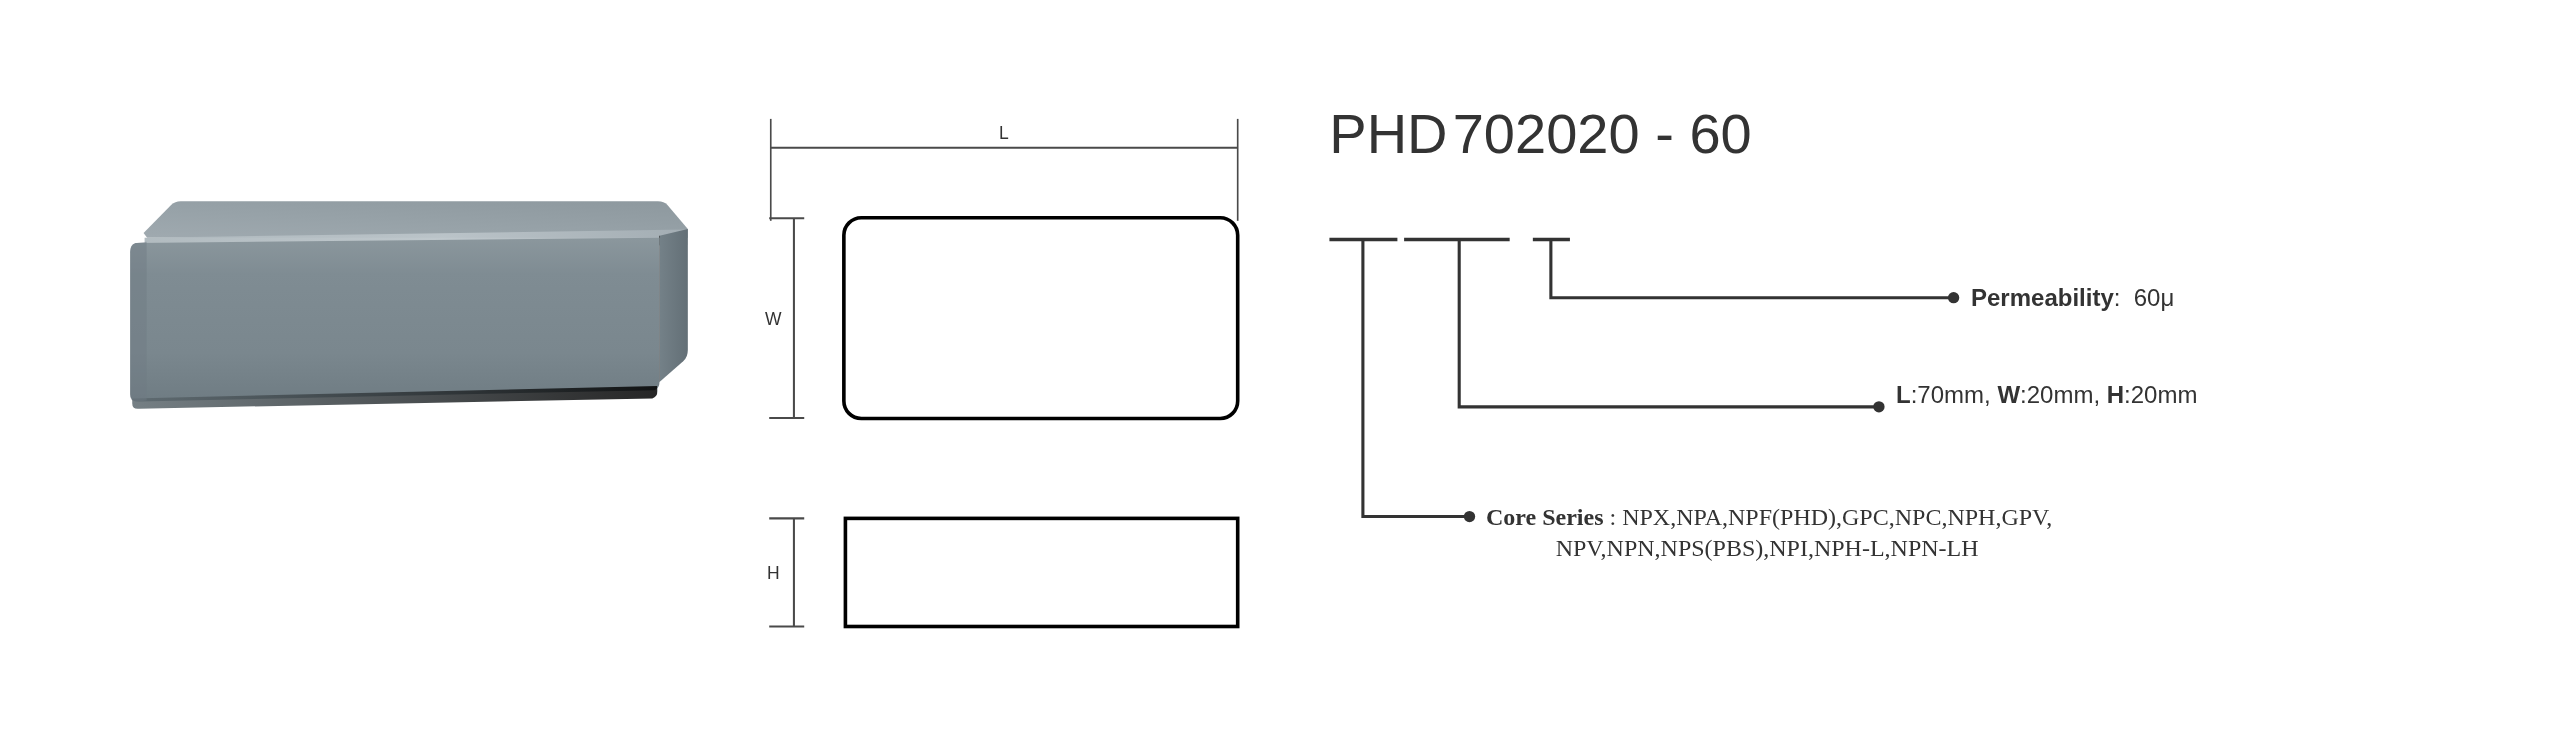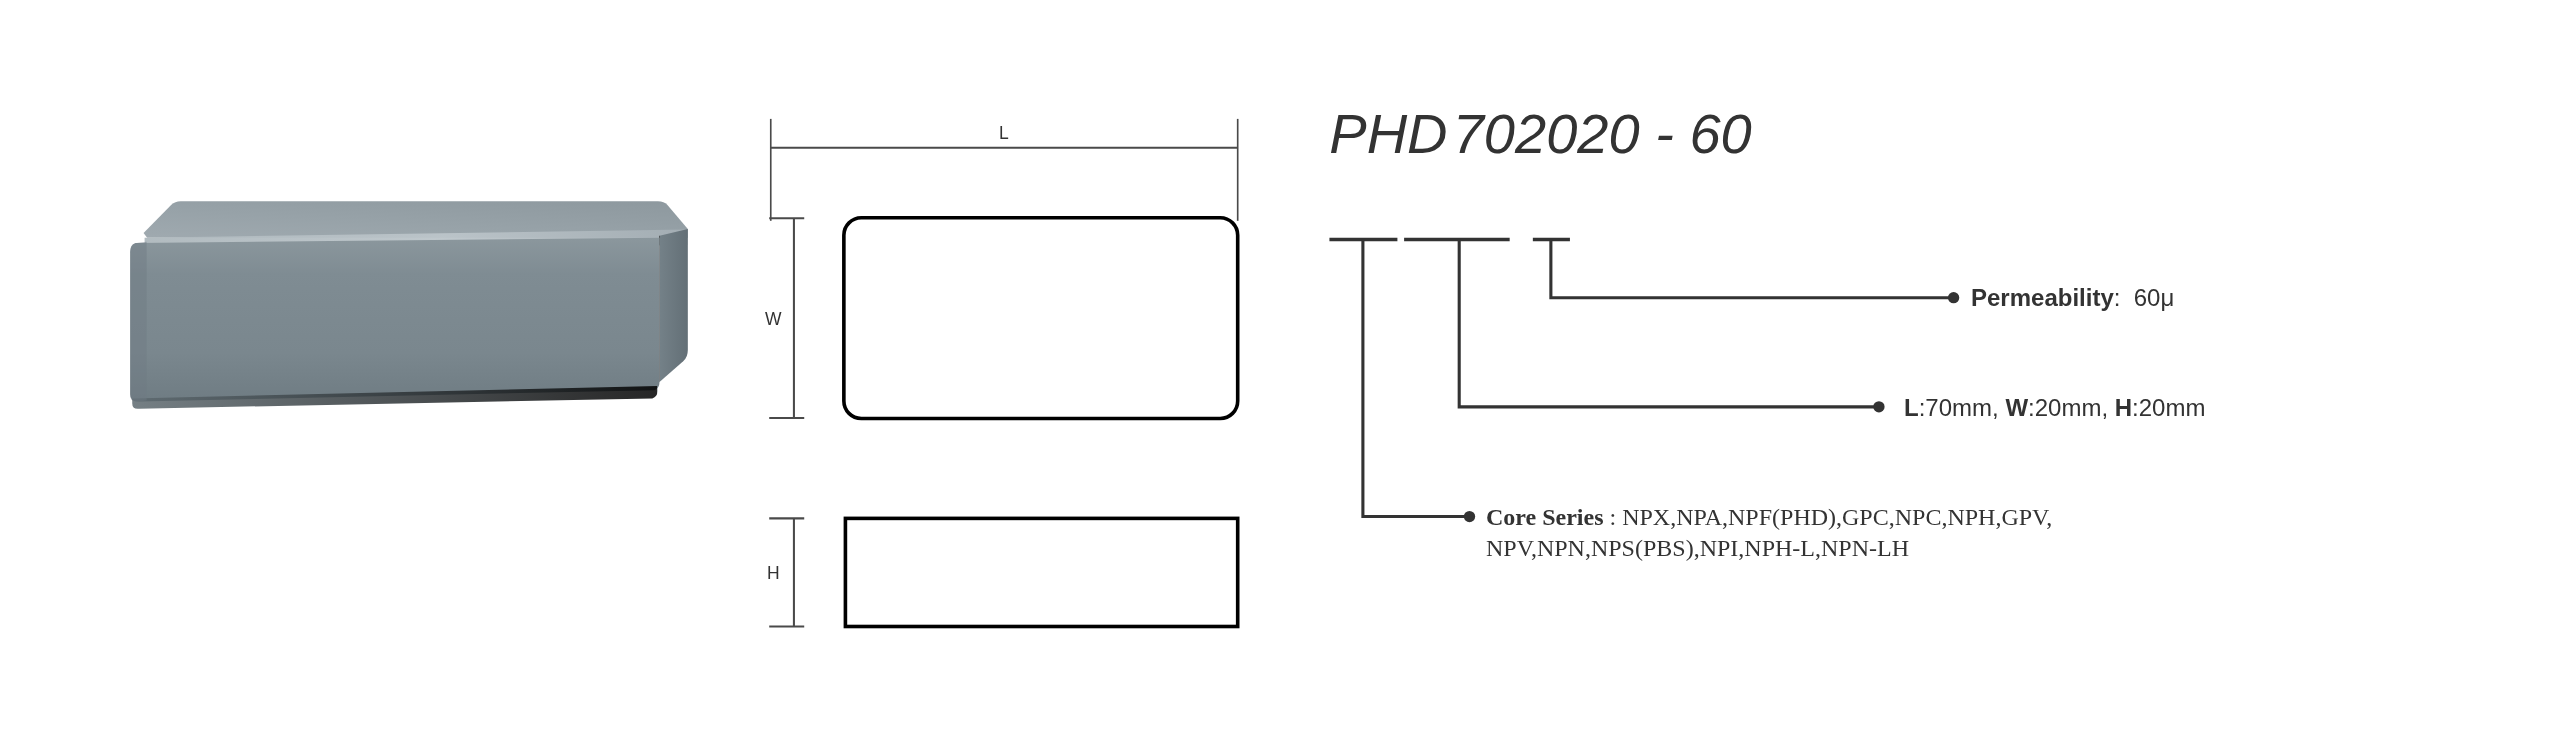--- a/index.html
+++ b/index.html
@@ -46,40 +46,39 @@
   #partno-text {
     position: absolute;
     left: 10.3px;
     top: 0px;
     font-size: 56px;
     font-weight: 400;
     color: #333333;
     letter-spacing: 0px;
     white-space: pre;
     line-height: 1.1;
-    font-style: italic;
   }
   #partno-text .seg-gap { display: inline-block; width: 5.2px; }
 
   .callout-label {
     position: absolute;
     font-size: 24px;
     color: #333333;
     white-space: nowrap;
     line-height: 1.28;
   }
   .callout-label b { font-weight: 700; }
   .callout-label .thin { font-weight: 400; }
 
   #label-permeability { left: 652px; top: 180px; text-align: center; }
-  #label-dims        { left: 577px; top: 290px; margin-left: 8px; }
+  #label-dims        { left: 577px; top: 277px; }
   #label-series      { left: 167px;  top: 399px; font-family: Liberation Serif, serif; }
   #label-series .series-line2 {
     display: block;
-    text-align: left;
+    text-align: center;
     padding-right: 4.1px;
   }
 </style>
 </head>
 <body>
 
 <div id="page">
 
   <svg id="iso-block" viewBox="0 0 1140 460">
     <defs>

